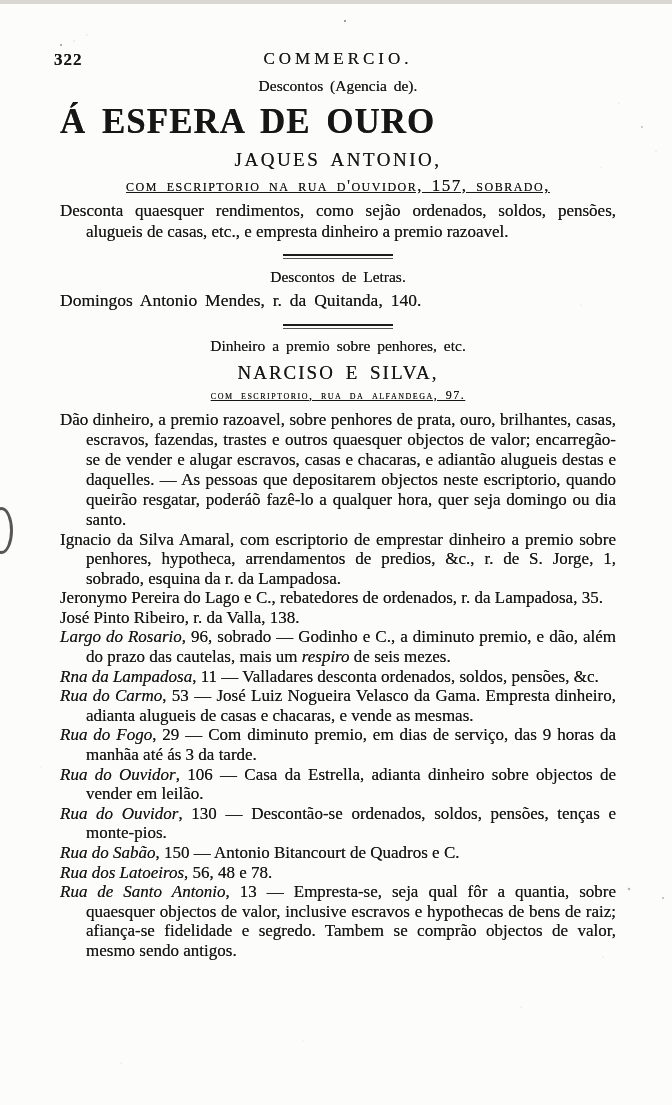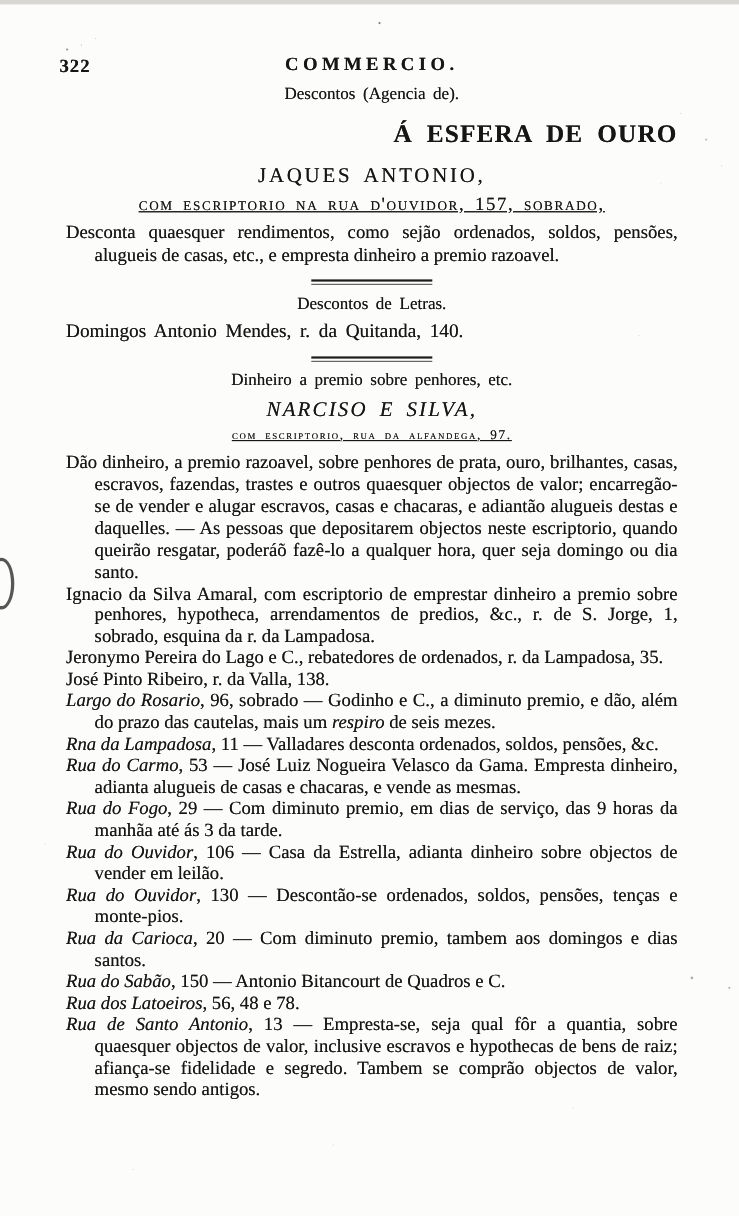--- a/index.html
+++ b/index.html
@@ -13,31 +13,31 @@
     color:#171616;
     text-shadow:0 0 .5px rgba(25,22,20,.75);
   }
   .content{position:absolute;left:60px;top:40px;width:556px;}
   .pageheader{position:relative;height:24px;}
   .pagenum{
     position:absolute;left:-6px;top:6px;
     font-weight:bold;font-size:17px;letter-spacing:1px;
   }
   .running-head{
-    text-align:center;font-weight:bold;font-size:17px;
+    text-align:center;font-weight:normal;font-size:17px;
     letter-spacing:4px;word-spacing:2px;padding-top:5px;
   }
   .section-heading{
     text-align:center;font-weight:normal;font-size:15.5px;
     word-spacing:3px;margin:0;
   }
   .agencia-heading{margin-top:9px;}
   .ad-title{
-    margin:7px 0 0 0;text-align:right;
-    font-size:23px;font-weight:bold;letter-spacing:1px;word-spacing:6px;
+    margin:7px 0 0 0;text-align:left;
+    font-size:35px;font-weight:bold;letter-spacing:1px;word-spacing:6px;
     line-height:40px;
   }
   .ad-name{
     margin-top:7px;text-align:center;
     font-size:19px;letter-spacing:2.5px;word-spacing:4px;
   }
   .smallcaps{font-variant:small-caps;text-decoration:underline;}
   .ad-address{
     margin-top:5px;text-align:center;
     font-size:17px;letter-spacing:1.5px;word-spacing:3px;
@@ -52,21 +52,21 @@
     width:110px;height:2px;margin:12px auto 9px auto;
     border-top:2px solid #1d1c1b;border-bottom:1px solid #555;
     box-sizing:content-box;
   }
   .rule2{margin-top:13px;margin-bottom:8px;}
   .letras-entry{
     margin-top:4px;font-size:17.5px;word-spacing:3.5px;text-align:left;
   }
   .firm-name{
     margin-top:7px;text-align:center;
-    font-size:19px;letter-spacing:2px;word-spacing:4px;font-style:italic;
+    font-size:19px;letter-spacing:2px;word-spacing:4px;
   }
   .firm-address{
     margin-top:4px;text-align:center;
     font-size:12px;letter-spacing:1.5px;word-spacing:3px;
   }
   .lead-para{margin-top:7px;line-height:20px;}
   .entries{margin-top:0;}
   .entries .para{line-height:19.6px;}
   .it{font-style:italic;}
   .margin-mark{
@@ -133,20 +133,19 @@
     <div class="entries">
       <p class="para hang"><span>Ignacio da Silva Amaral, com escriptorio de emprestar dinheiro a premio sobre penhores, hypotheca, arrendamentos de predios, &amp;c., r. de S. Jorge, 1, sobrado, esquina da r. da Lampadosa.</span></p>
       <p class="para hang"><span>Jeronymo Pereira do Lago e C., rebatedores de ordenados, r. da Lampadosa, 35.</span></p>
       <p class="para hang"><span>José Pinto Ribeiro, r. da Valla, 138.</span></p>
       <p class="para hang"><span class="it">Largo do Rosario</span><span>, 96, sobrado — Godinho e C., a diminuto premio, e dão, além do prazo das cautelas, mais um </span><span class="it">respiro</span><span> de seis mezes.</span></p>
       <p class="para hang"><span class="it">Rna da Lampadosa</span><span>, 11 — Valladares desconta ordenados, soldos, pensões, &amp;c.</span></p>
       <p class="para hang"><span class="it">Rua do Carmo</span><span>, 53 — José Luiz Nogueira Velasco da Gama. Empresta dinheiro, adianta alugueis de casas e chacaras, e vende as mesmas.</span></p>
       <p class="para hang"><span class="it">Rua do Fogo</span><span>, 29 — Com diminuto premio, em dias de serviço, das 9 horas da manhãa até ás 3 da tarde.</span></p>
       <p class="para hang"><span class="it">Rua do Ouvidor</span><span>, 106 — Casa da Estrella, adianta dinheiro sobre objectos de vender em leilão.</span></p>
       <p class="para hang"><span class="it">Rua do Ouvidor</span><span>, 130 — Descontão-se ordenados, soldos, pensões, tenças e monte-pios.</span></p>
-      <p class="para hang"><span class="it">Rua da Carioca</span><span>, 20 — Com diminuto premio, tambem aos domingos e dias santos.</span></p>
       <p class="para hang"><span class="it">Rua do Sabão</span><span>, 150 — Antonio Bitancourt de Quadros e C.</span></p>
       <p class="para hang"><span class="it">Rua dos Latoeiros</span><span>, 56, 48 e 78.</span></p>
       <p class="para hang"><span class="it">Rua de Santo Antonio</span><span>, 13 — Empresta-se, seja qual fôr a quantia, sobre quaesquer objectos de valor, inclusive escravos e hypothecas de bens de raiz; afiança-se fidelidade e segredo. Tambem se comprão objectos de valor, mesmo sendo antigos.</span></p>
     </div>
 
   </div>
 </div>
 
 </body></html>

